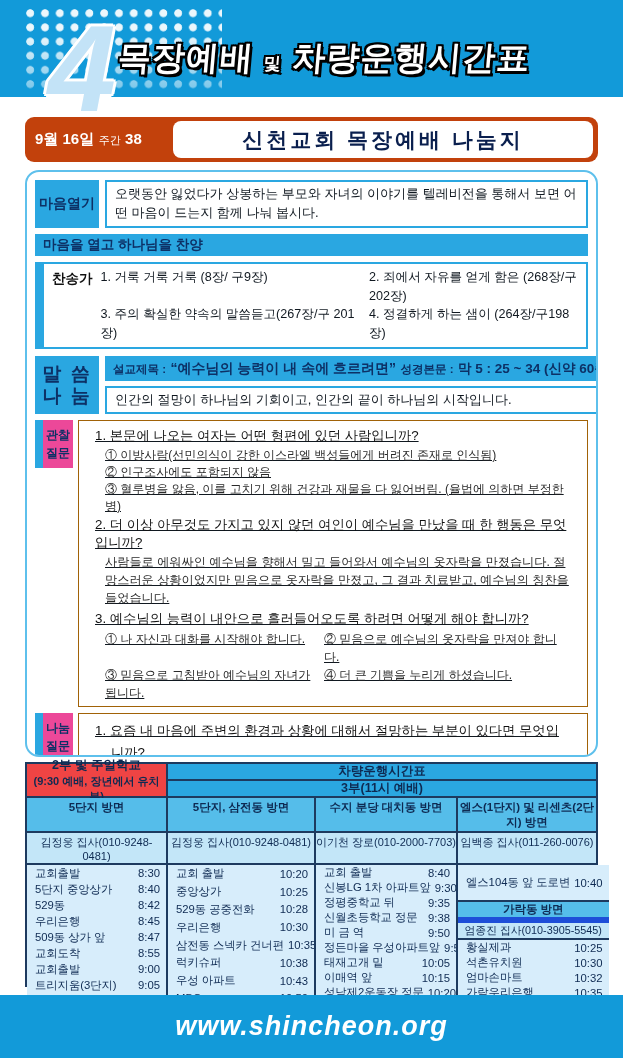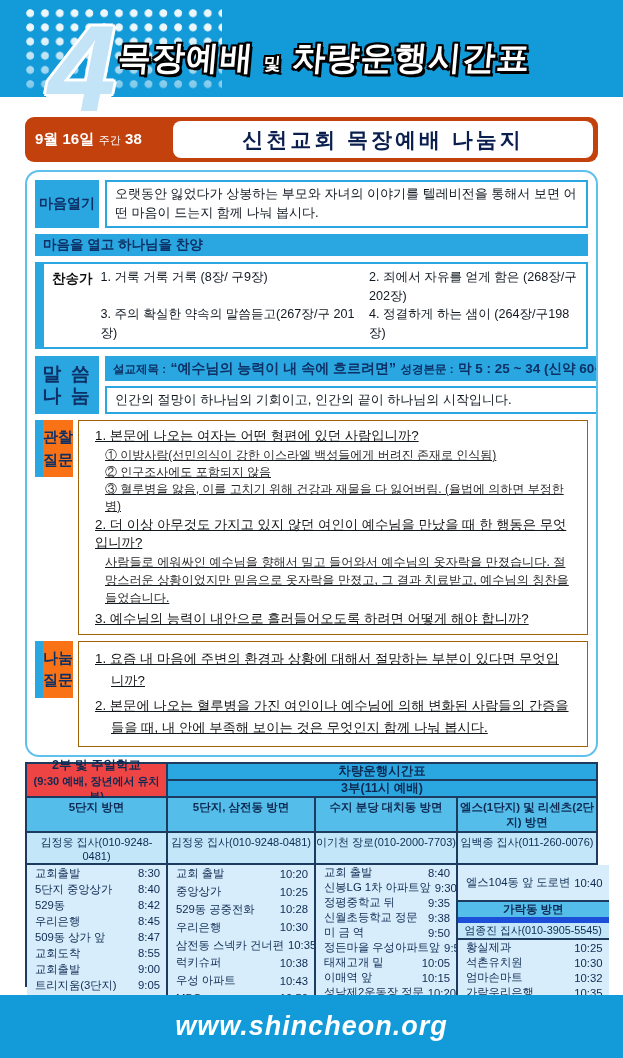--- a/index.html
+++ b/index.html
@@ -76,21 +76,21 @@
   .sermonbar { background:#2aa7e1; color:#0d3166; padding:3px 8px; white-space:nowrap; }
   .sermonbar .sl { font-size:11.5px; font-weight:bold; }
   .sermonbar .st { font-size:14px; font-weight:bold; }
   .sermonbar .pp { font-size:13.5px; font-weight:bold; }
   .summary { border:2px solid #2aa7e1; padding:3px 8px; font-size:13px; }
   
   .qrow { display:flex; align-items:flex-start; margin-bottom:6px; }
   .qlabel { flex:0 0 38px; margin-right:5px; display:flex; }
   .qlabel .strip { width:8px; background:#2aa7e1; align-self:stretch; }
   .qlabel .chars {
-    flex:1; background:#f97316; color:#0d3166; font-weight:bold; font-size:15px;
+    flex:1; background:#ec4899; color:#0d3166; font-weight:bold; font-size:12px;
     text-align:center; padding:6px 0; line-height:1.5; width:1em; word-break:break-all;
   }
   .qbox { flex:1; border:1px solid #a16207; padding:4px 16px; font-size:13px;text-decoration:underline; }
   .q { font-size:13.3px; color:#111; margin:2px 0; }
   .sub { font-size:12px; color:#2a2a2a; margin-left:10px; line-height:1.4; }
   .ans { font-size:12.2px; color:#2a2a2a; margin-left:10px; line-height:1.45; }
   .subgrid { display:grid; grid-template-columns:47% 53%; margin-left:10px; font-size:12px; line-height:1.5; color:#2a2a2a; }
   .hang { padding-left:16px; text-indent:-16px; line-height:1.7; }
   
   .bus { margin:5px 25px 0 25px; border:2px solid #1d3a5f; flex:0 0 auto; height:225px; display:flex; flex-direction:column; color:#0e2a52; }
@@ -193,20 +193,30 @@
           <div class="sub">① 이방사람(선민의식이 강한 이스라엘 백성들에게 버려진 존재로 인식됨)</div>
 
           <div class="sub">② 인구조사에도 포함되지 않음</div>
 
           <div class="sub">③ 혈루병을 앓음, 이를 고치기 위해 건강과 재물을 다 잃어버림. (율법에 의하면 부정한병)</div>
 
         </div>
       <div class="q">2. 더 이상 아무것도 가지고 있지 않던 여인이 예수님을 만났을 때 한 행동은 무엇입니까?</div>
       <div class="ans">사람들로 에워싸인 예수님을 향해서 밀고 들어와서 예수님의 옷자락을 만졌습니다. 절망스러운 상황이었지만 믿음으로 옷자락을 만졌고, 그 결과 치료받고, 예수님의 칭찬을 들었습니다.</div>
       <div class="q">3. 예수님의 능력이 내안으로 흘러들어오도록 하려면 어떻게 해야 합니까?</div>
+      <div class="subgrid">
+
+          <div>① 나 자신과 대화를 시작해야 합니다.</div>
+
+          <div>② 믿음으로 예수님의 옷자락을 만져야 합니다.</div>
+
+          <div>③ 믿음으로 고침받아 예수님의 자녀가 됩니다.</div>
+
+          <div>④ 더 큰 기쁨을 누리게 하셨습니다.</div>
+        </div>
     </div>
   </div>
 
   <div class="qrow">
     <div class="qlabel">
       <div class="strip"></div>
       <div class="chars">나눔질문</div>
     </div>
     <div class="qbox">
       <div class="q hang">1. 요즘 내 마음에 주변의 환경과 상황에 대해서 절망하는 부분이 있다면 무엇입니까?</div>

